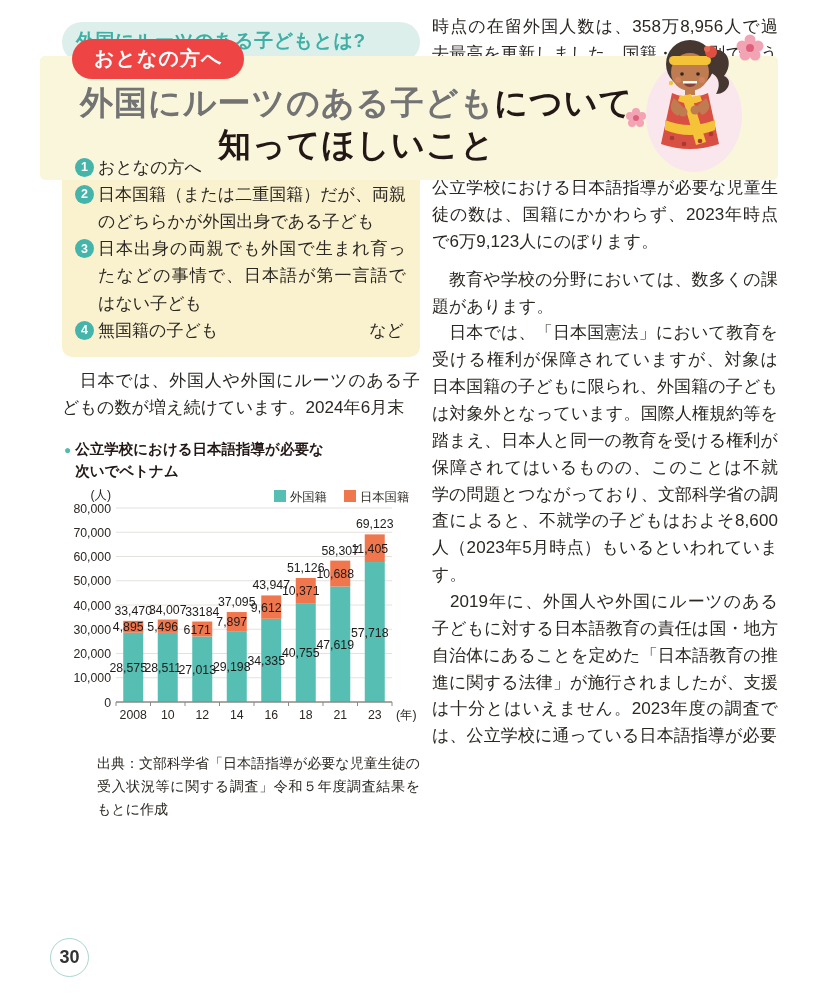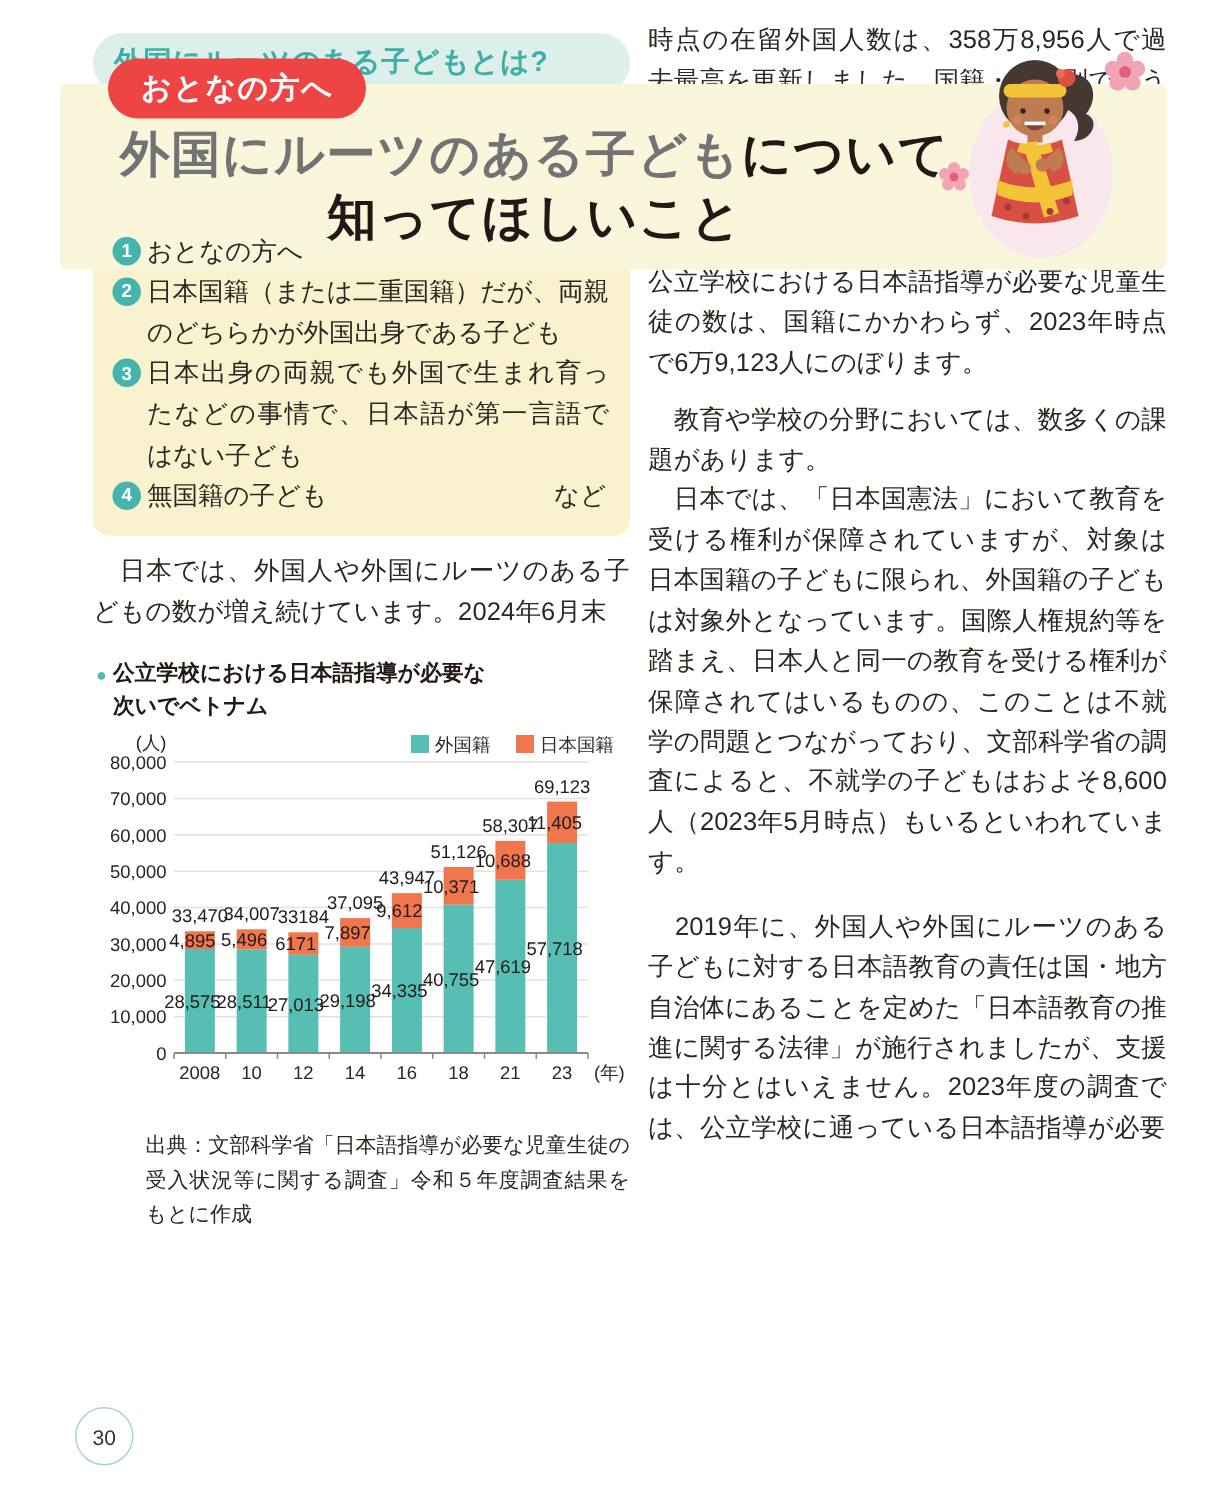--- a/index.html
+++ b/index.html
@@ -50,21 +50,21 @@
   .chart-caption .dot{color:#54b9ae;font-size:12px;margin:2px 4px 0 2px;}
   svg.chart{display:block;margin-top:4px;}
   svg.chart text{font-family:"Liberation Sans","DejaVu Sans",sans-serif;}
   svg.chart .ax{font-size:12.3px;fill:#2b2722;}
   svg.chart .dl{font-size:12.3px;fill:#1f1c1a;}
   .chart-source{margin:8px 0 0;padding-left:35px;font-size:14px;line-height:1.65;text-align:justify;}
   
   .pageno{
     position:absolute;left:50px;top:938px;width:37px;height:37px;border-radius:50%;
     border:1.5px solid #a9d6d0;display:flex;align-items:center;justify-content:center;
-    font-size:14px;font-weight:400;color:#333;background:#fff;
+    font-size:18px;font-weight:700;color:#333;background:#fff;
   }
 </style>
 </head>
 <body>
 
 <div class="page">
 
   <div class="band"></div>
   <div class="badge">おとなの方へ</div>
   <h1 class="title"><span class="hl">外国にルーツのある子ども</span><span>について</span><span class="l2">知ってほしいこと</span>
@@ -262,19 +262,19 @@
           <text x="334" y="233" class="ax">(年)</text>
         </svg>
 
       <p class="chart-source">出典：文部科学省「日本語指導が必要な児童生徒の受入状況等に関する調査」令和５年度調査結果をもとに作成</p>
     </section>
 
     <section class="col-r">
       <p class="body" style="margin-top:0;">時点の在留外国人数は、358万8,956人で過去最高を更新しました。国籍・地域別でいうと、中国が約84万人ともっとも多く、次いでベトナム、韓国、フィリピンの順です（出典：法務省「在留外国人統計」）。日本語指導が必要な児童生徒も増加しています。公立学校における日本語指導が必要な児童生徒の数は、国籍にかかわらず、2023年時点で6万9,123人にのぼります。</p>
       <p class="body">　教育や学校の分野においては、数多くの課題があります。</p>
       <p class="body" style="margin-top:0;">　日本では、「日本国憲法」において教育を受ける権利が保障されていますが、対象は日本国籍の子どもに限られ、外国籍の子どもは対象外となっています。国際人権規約等を踏まえ、日本人と同一の教育を受ける権利が保障されてはいるものの、このことは不就学の問題とつながっており、文部科学省の調査によると、不就学の子どもはおよそ8,600人（2023年5月時点）もいるといわれています。</p>
-      <p class="body" style="margin-top:16px;">　2019年に、外国人や外国にルーツのある子どもに対する日本語教育の責任は国・地方自治体にあることを定めた「日本語教育の推進に関する法律」が施行されましたが、支援は十分とはいえません。2023年度の調査では、公立学校に通っている日本語指導が必要</p>
+      <p class="body" style="margin-top:0;">　2019年に、外国人や外国にルーツのある子どもに対する日本語教育の責任は国・地方自治体にあることを定めた「日本語教育の推進に関する法律」が施行されましたが、支援は十分とはいえません。2023年度の調査では、公立学校に通っている日本語指導が必要</p>
     </section>
 
   </main>
 
   <div class="pageno">30</div>
 </div>
 
 </body></html>

